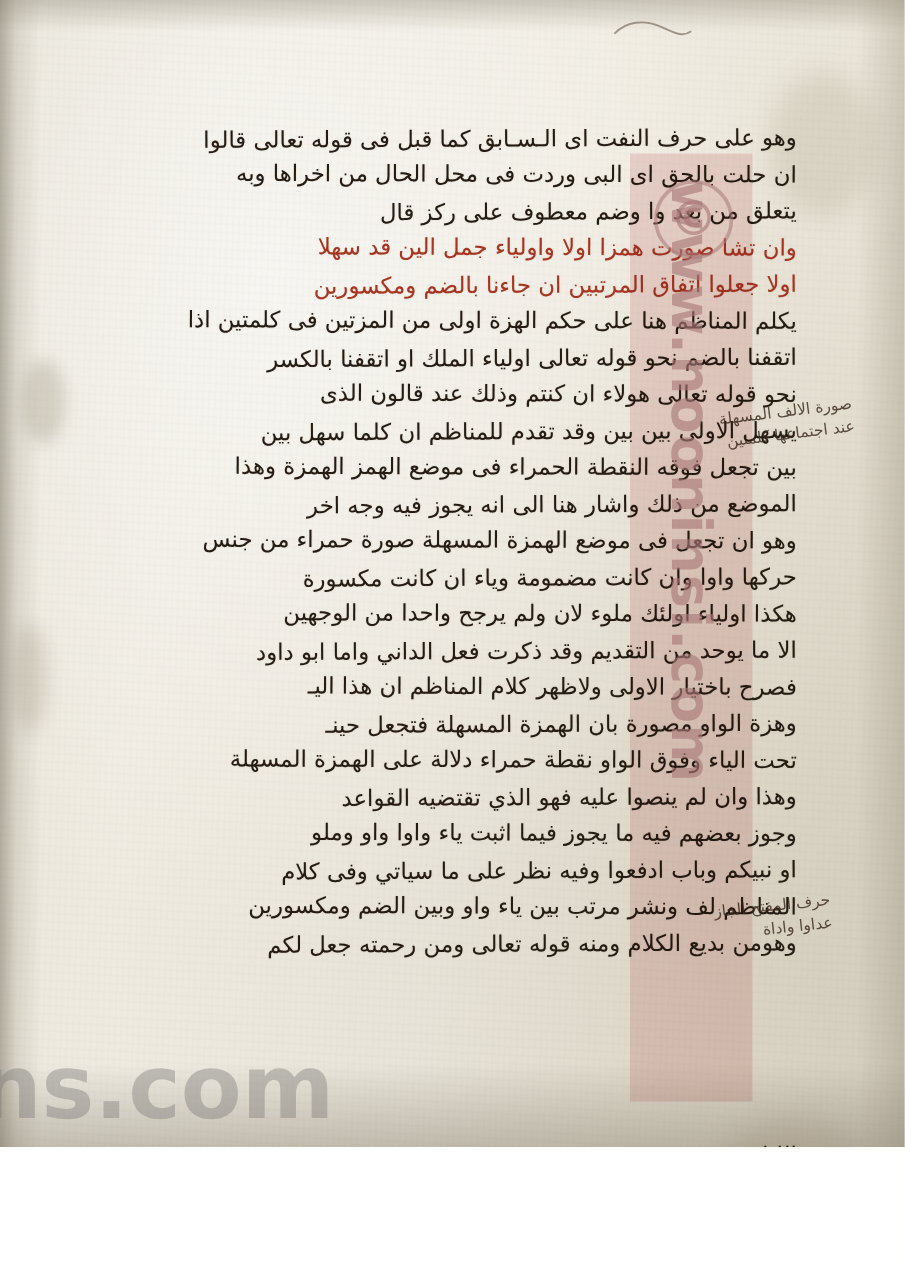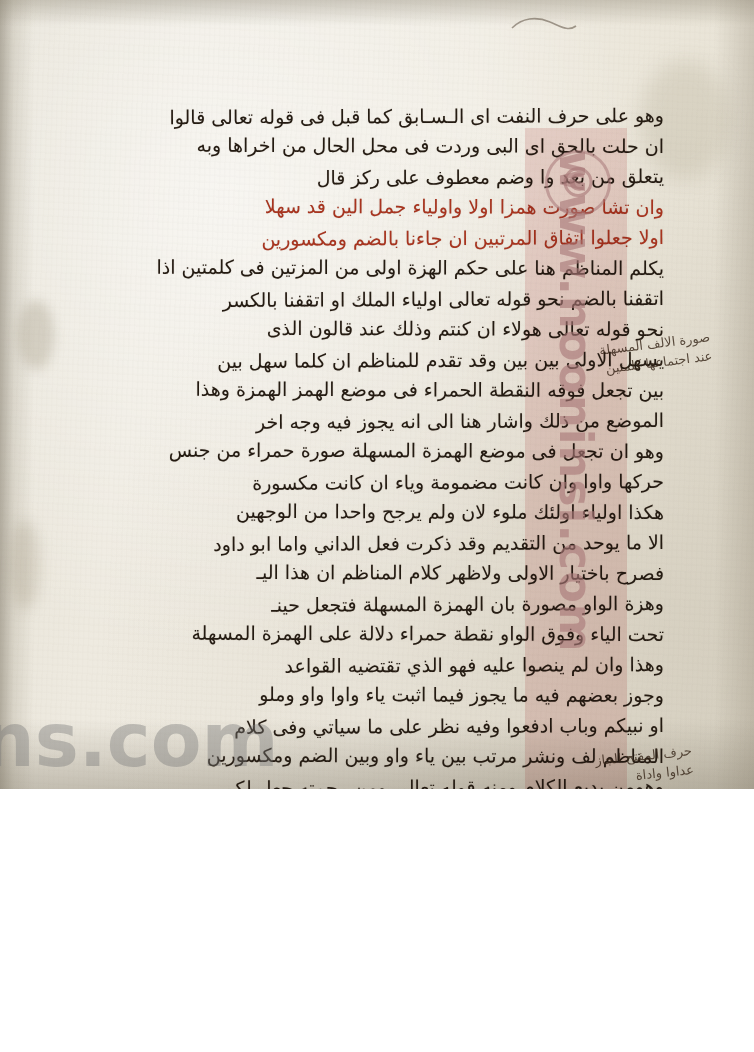--- a/index.html
+++ b/index.html
@@ -3,21 +3,21 @@
 <meta charset="utf-8">
 <style>
   html, body {
     margin: 0;
     padding: 0;
     background: #ffffff;
   }
   #page {
     position: relative;
     width: 754px;
-    height: 789px;
+    height: 956px;
     overflow: hidden;
     background: #efece4;
     font-family: "DejaVu Sans", sans-serif;
   }
   
   .paper-base {
     position: absolute;
     inset: 0;
     background:
       radial-gradient(ellipse at 30% 25%, rgba(255,255,255,0.55) 0%, rgba(255,255,255,0) 55%),

